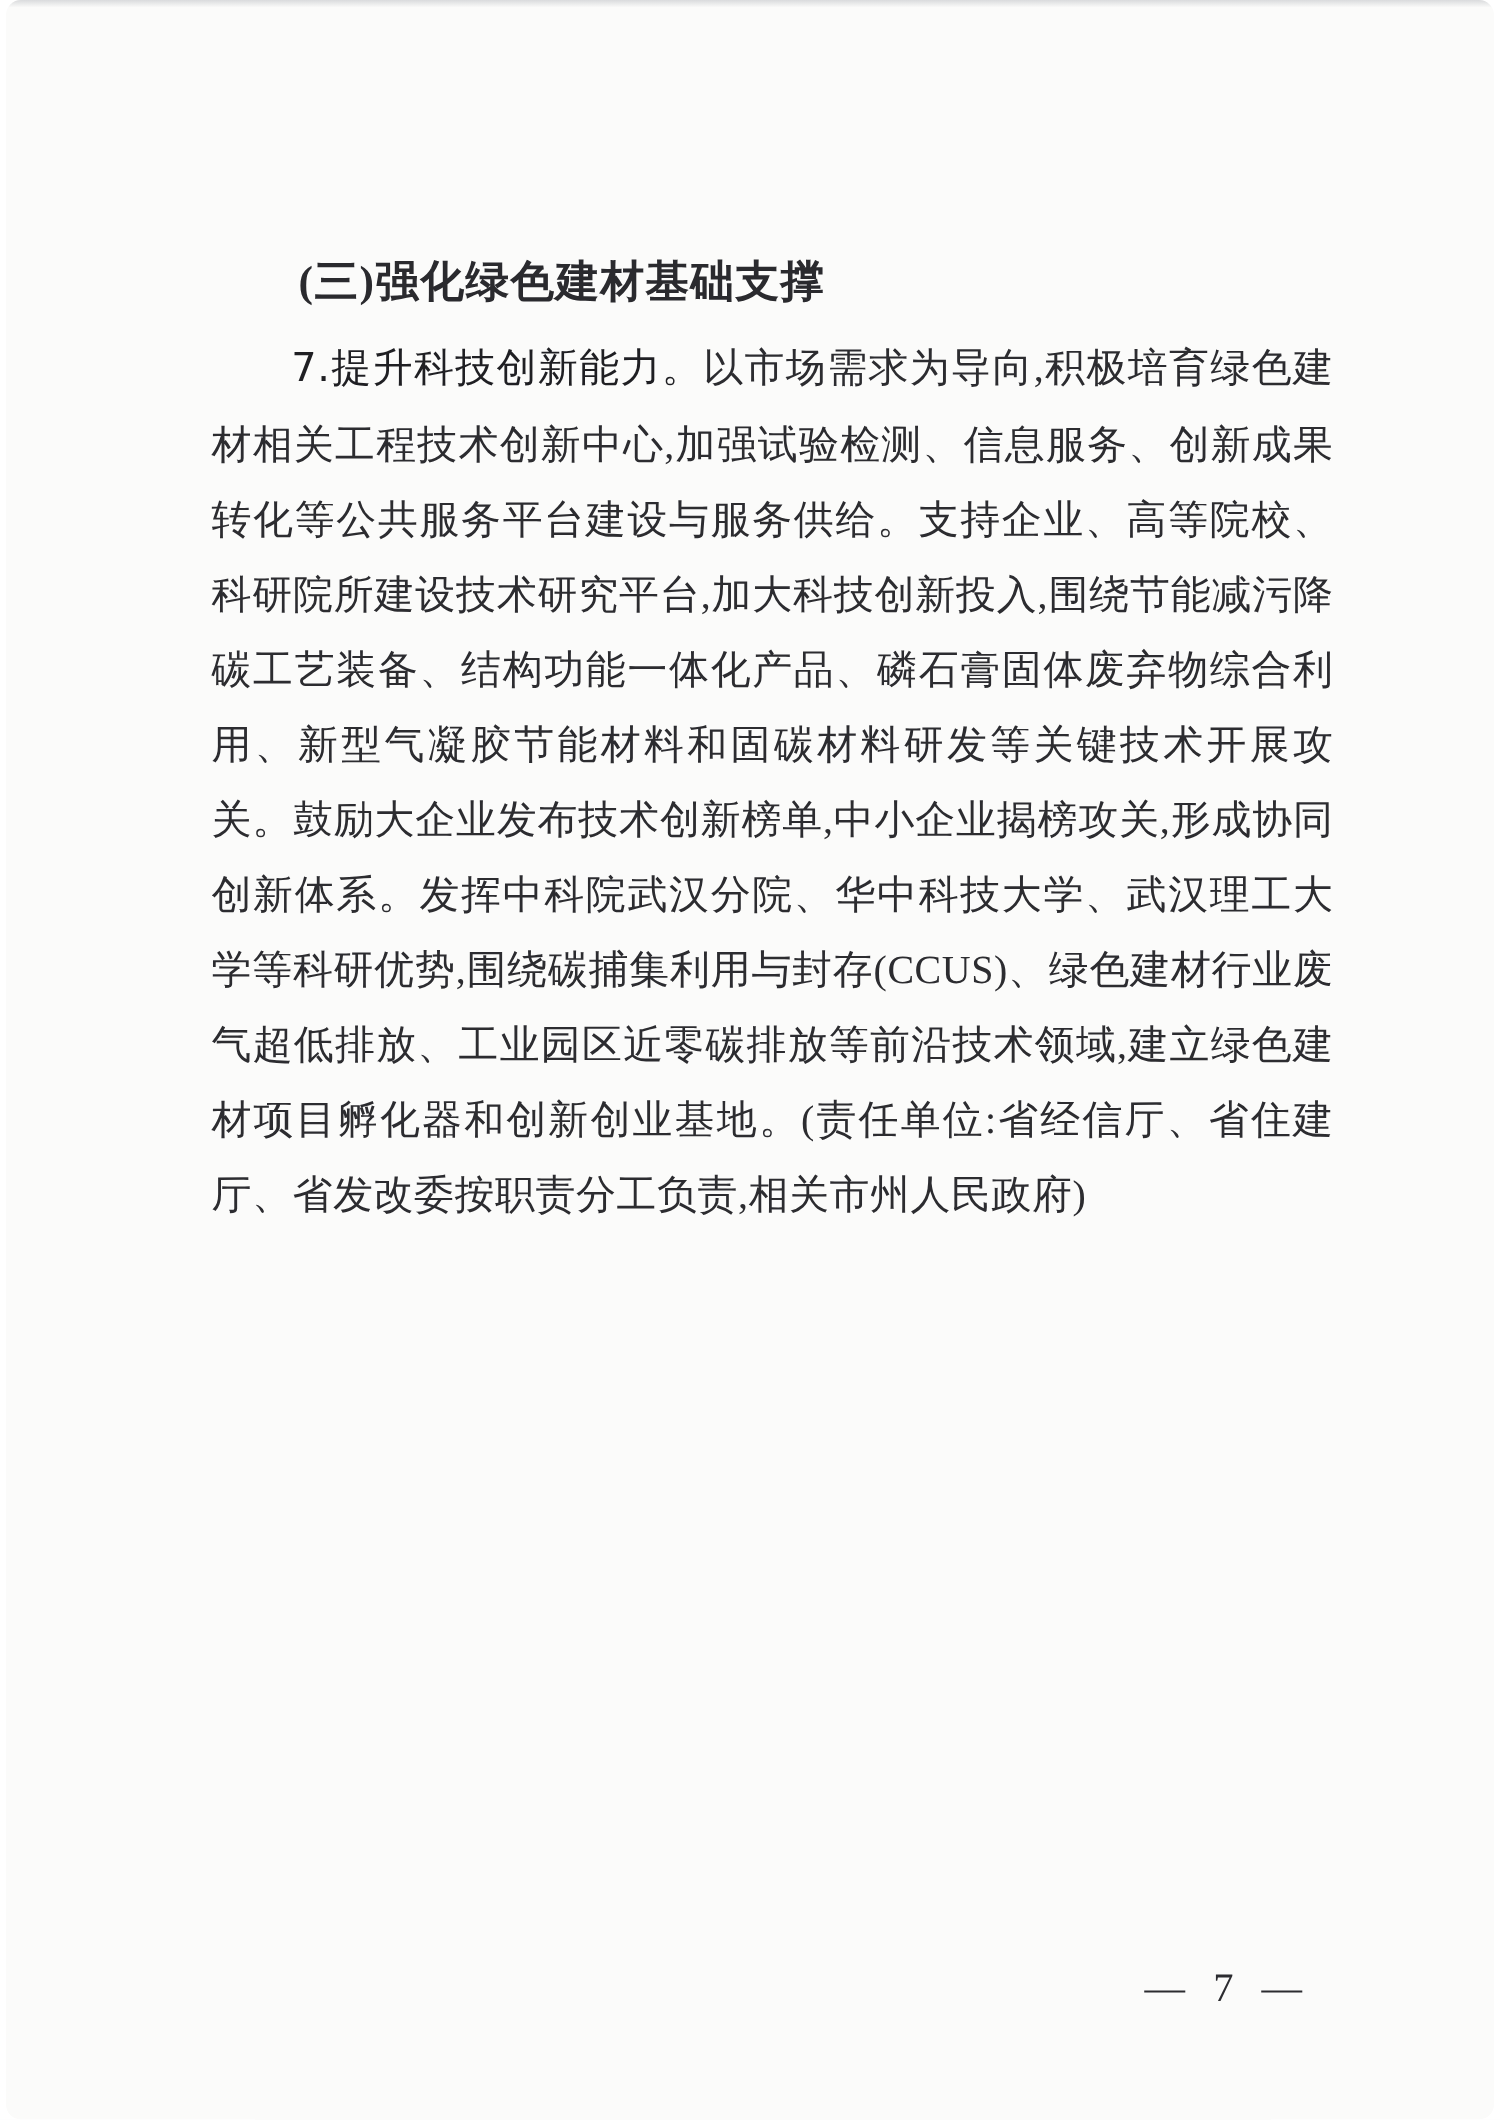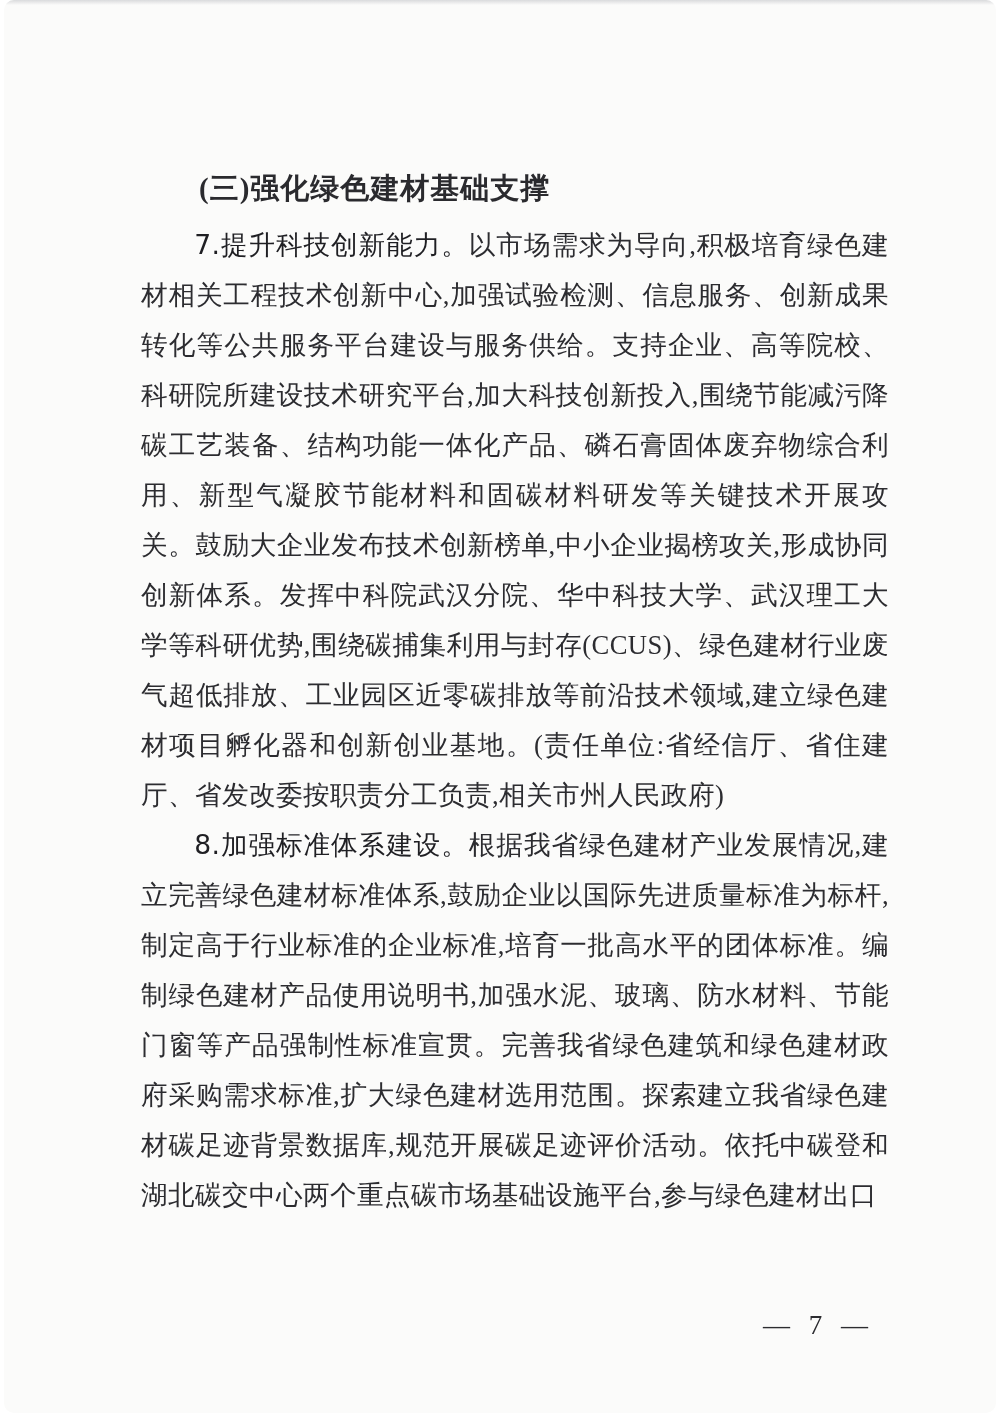--- a/index.html
+++ b/index.html
@@ -70,17 +70,16 @@
 <body>
 
 <div class="page">
   <div class="scan-edge"></div>
 
   <div class="content">
     <h3 class="section-heading">(三)强化绿色建材基础支撑</h3>
 
     <p class="para"><span class="lead">7.提升科技创新能力。</span><span>以市场需求为导向,积极培育绿色建材相关工程技术创新中心,加强试验检测、信息服务、创新成果转化等公共服务平台建设与服务供给。支持企业、高等院校、科研院所建设技术研究平台,加大科技创新投入,围绕节能减污降碳工艺装备、结构功能一体化产品、磷石膏固体废弃物综合利用、新型气凝胶节能材料和固碳材料研发等关键技术开展攻关。鼓励大企业发布技术创新榜单,中小企业揭榜攻关,形成协同创新体系。发挥中科院武汉分院、华中科技大学、武汉理工大学等科研优势,围绕碳捕集利用与封存(CCUS)、绿色建材行业废气超低排放、工业园区近零碳排放等前沿技术领域,建立绿色建材项目孵化器和创新创业基地。(责任单位:省经信厅、省住建厅、省发改委按职责分工负责,相关市州人民政府)</span></p>
 
-    <p class="para"><span class="lead">8.加强标准体系建设。</span><span>根据我省绿色建材产业发展情况,建立完善绿色建材标准体系,鼓励企业以国际先进质量标准为标杆,制定高于行业标准的企业标准,培育一批高水平的团体标准。编制绿色建材产品使用说明书,加强水泥、玻璃、防水材料、节能门窗等产品强制性标准宣贯。完善我省绿色建筑和绿色建材政府采购需求标准,扩大绿色建材选用范围。探索建立我省绿色建材碳足迹背景数据库,规范开展碳足迹评价活动。依托中碳登和湖北碳交中心两个重点碳市场基础设施平台,参与绿色建材出口</span></p>
   </div>
 
   <div class="page-number">— 7 —</div>
 </div>
 
 </body></html>

